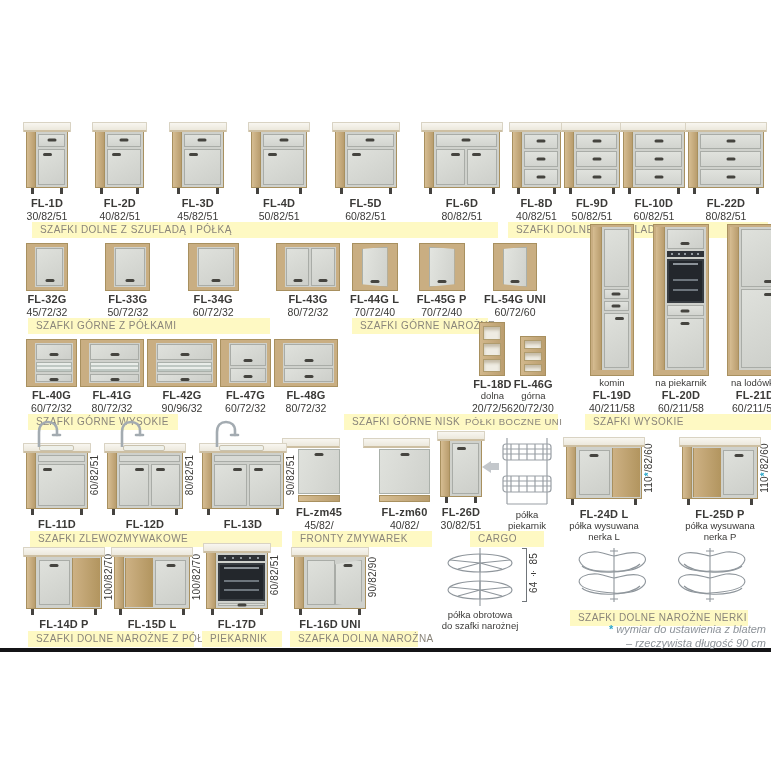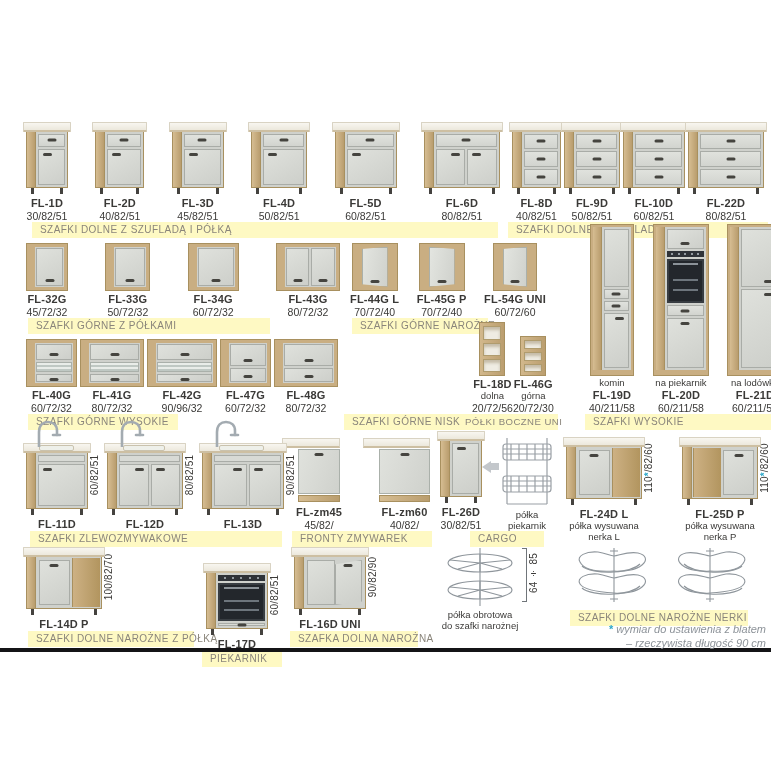--- a/index.html
+++ b/index.html
@@ -17,21 +17,21 @@
   #secB2{left:346px;top:244px;width:204px;height:90px}
   #secC1{left:22px;top:338px;width:320px;height:92px}
   #secC2{left:344px;top:338px;width:122px;height:92px}
   #secC3{left:468px;top:334px;width:88px;height:96px}
   #secT{left:585px;top:232px;width:202px;height:198px}
   #secD1{left:22px;top:436px;width:266px;height:111px}
   #secD2{left:292px;top:436px;width:142px;height:111px}
   #secD3{left:436px;top:436px;width:112px;height:111px}
   #secN{left:562px;top:436px;width:200px;height:190px}
   #secE1{left:22px;top:550px;width:172px;height:97px}
-  #secE2{left:202px;top:570px;width:84px;height:97px}
+  #secE2{left:202px;top:550px;width:84px;height:97px}
   #secE3{left:290px;top:550px;width:236px;height:97px}
   #secA1 .bar{left:10px;right:6px}        #secA2 .bar{left:0;right:0}
   #secB1 .bar{left:6px;width:242px}       #secB2 .bar{left:6px;width:136px}
   #secC1 .bar{left:6px;width:150px}       #secC2 .bar{left:0;width:122px}
   #secC3 .bar{left:-8px;width:98px;font-size:9.6px;padding:0 5px}
   #secT .bar{left:0;right:0}
   #secD1 .bar{left:8px;width:252px}       #secD2 .bar{left:0;width:140px}
   #secD3 .bar{left:34px;width:74px}       #secN .bar{left:8px;width:178px}
   #secE1 .bar{left:6px;width:166px}       #secE2 .bar{left:0;width:80px}
   #secE3 .bar{left:0;width:128px}
@@ -952,20 +952,44 @@
               </span>
               <span class="leg l"></span>
               <span class="leg r"></span>
             </div>
             <span class="vdim">100/82/70</span>
           </div>
           <div class="plabel">
             <span class="t-code">FL-14D P</span>
           </div>
         </div>
+        <div class="prod">
+          <div class="vwrap ">
+            <div class="cab base cornerb" style="width:76px">
+     <span class="counter"></span>
+     <span class="cbody">
+                <span class="wside"></span>
+                <span class="front">
+                  <span class="row mirrow">
+                    <span class="dd" style="flex:none;width:46%;margin:2px">
+                      <i class="h tc"></i>
+                    </span>
+                    <span class="wpanel"></span>
+                  </span>
+                </span>
+              </span>
+              <span class="leg l"></span>
+              <span class="leg r"></span>
+            </div>
+            <span class="vdim">100/82/70</span>
+          </div>
+          <div class="plabel">
+            <span class="t-code">FL-15D L</span>
+          </div>
+        </div>
       </div>
     <div class="bar">SZAFKI DOLNE NAROŻNE Z PÓŁKĄ</div>
   </section>
   <section class="sec" id="secE2">
     <div class="items">
         <div class="prod">
           <div class="vwrap ">
             <div class="cab base ovenb" style="width:62px">
      <span class="counter"></span>
      <span class="cbody">

